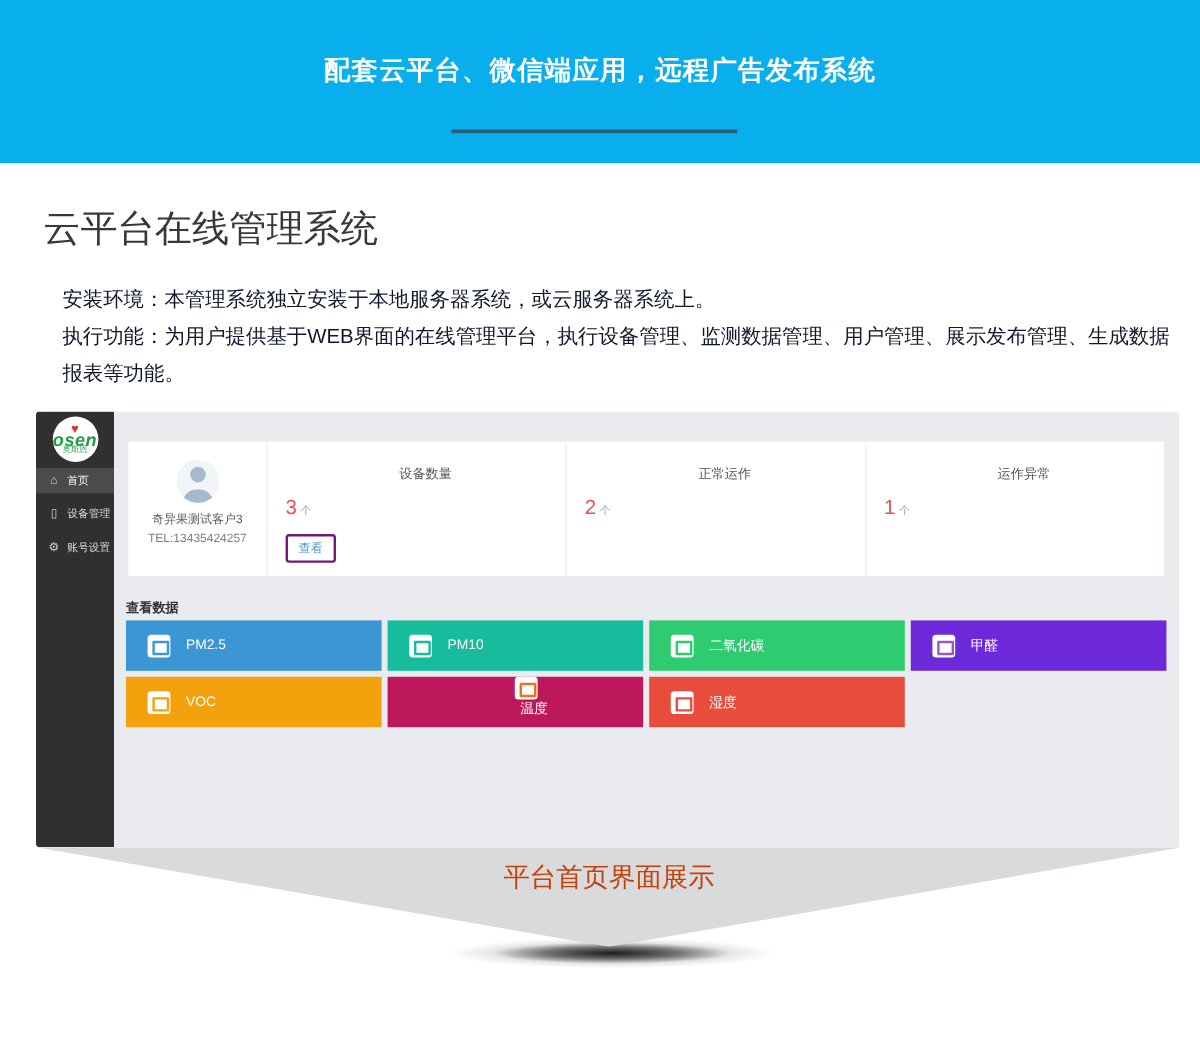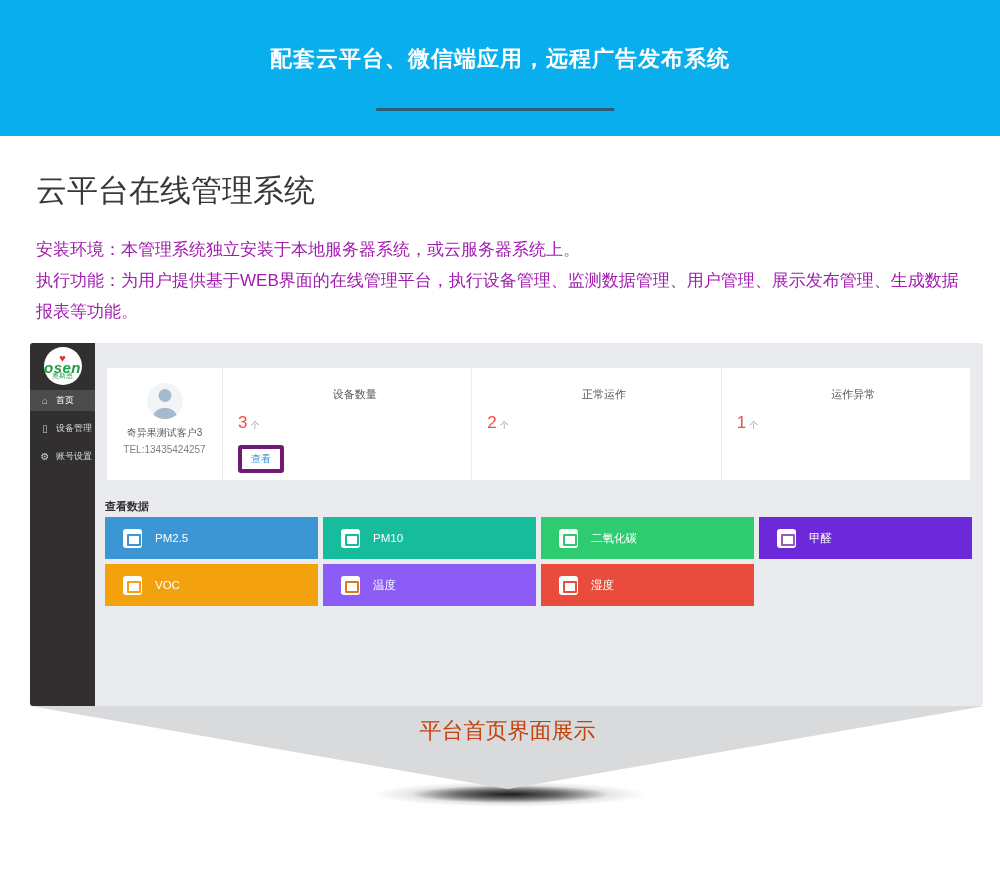--- a/index.html
+++ b/index.html
@@ -9,22 +9,22 @@
 
   
   .banner { position:absolute; left:0; top:0; width:1000px; height:136px; background:#09aeec; }
   .banner-title { position:absolute; left:0; top:44px; width:100%; text-align:center;
     color:#fff; font-size:22px; font-weight:bold; letter-spacing:1px; }
   .banner-underline { position:absolute; left:50%; top:108px; transform:translateX(-52%);
     width:238px; height:3px; background:#2b5e75; }
 
   
   .intro-title { position:absolute; left:36px; top:170px; font-size:31px; color:#383838; font-weight:500; }
-  .intro-text { position:absolute; left:36px; top:234px; width:938px; font-size:17px;
-    line-height:31px; color:#a21caf; }
+  .intro-text { position:absolute; left:52px; top:234px; width:938px; font-size:17px;
+    line-height:31px; color:#0f172a; }
   .intro-text p { margin:0; }
 
   
   .dashboard { position:absolute; left:30px; top:343px; width:953px; height:363px;
     display:flex; border-radius:3px; overflow:hidden; }
   .side { width:65px; background:#312f30; flex:none; display:flex; flex-direction:column; }
   .logo { width:38px; height:38px; background:#fff; border-radius:50%; margin:4px auto 0;
     display:flex; flex-direction:column; align-items:center; justify-content:center; line-height:1; }
   .logo .heart { color:#d7372b; font-size:11px; line-height:10px; }
   .logo .brand { color:#1e9e43; font-size:15px; font-weight:bold; font-style:italic; line-height:9px; letter-spacing:.5px; }
@@ -46,39 +46,39 @@
   .avatar .shoulders { position:absolute; left:50%; bottom:-3px; transform:translateX(-50%);
     width:26px; height:14px; border-radius:12px 12px 0 0; background:#a5bacd; }
   .user-name { margin-top:7px; font-size:10px; color:#5a5a5a; }
   .user-tel { margin-top:4px; font-size:10px; color:#7e7e7e; }
 
   .stat-col { flex:1; border-left:1px solid #ededed; padding:19px 0 0 15px; }
   .stat-label { font-size:11px; color:#565656;text-align:center; }
   .stat-value { margin-top:11px; }
   .stat-value .num { font-size:17px; color:#ee4f4e; }
   .stat-value .unit { font-size:9px; color:#9b9b9b; margin-left:3px; }
-  .view-btn { margin-top:12px; display:inline-block; background:#fff; border:4px solid #701a75;
+  .view-btn { margin-top:12px; display:inline-block; background:#fff; border:2px solid #701a75;
     border-radius:3px; color:#4596d3; font-size:10px; padding:3px 9px; cursor:pointer;
     font-family:inherit; }
 
   .view-label { position:absolute; left:10px; top:156px; font-size:11px; font-weight:bold; color:#333; }
 
   .cards { position:absolute; left:10px; top:174px; width:867px;
     display:grid; grid-template-columns:repeat(4,1fr); gap:5px; grid-auto-rows:42px; }
   .card { display:flex; align-items:center; padding-left:18px; cursor:pointer; color:#fff; }
   .card-icon { width:19px; height:19px; background:#fff; border-radius:3px; position:relative; flex:none; }
   .card-icon::before { content:""; position:absolute; left:4px; top:5px; width:10px; height:8px;
     border:2px solid var(--c); border-radius:1px; }
   .card-label { margin-left:13px; font-size:11.5px; }
   .c-pm25 { --c:#3b96d3; background:#3b96d3; }
   .c-pm10 { --c:#16bc9c; background:#16bc9c; }
   .c-co2  { --c:#2fcb71; background:#2fcb71; }
   .c-hcho { --c:#9b59b6; background:#6d28d9; }
   .c-voc  { --c:#f3a20d; background:#f3a20d; }
-  .c-temp { --c:#e2761b; background:#8b5cf6; }
+  .c-temp { --c:#e2761b; background:#be185d;flex-direction:column; }
   .c-humi { --c:#e74c3c; background:#e74c3c; }
 
   
   .shadow { position:absolute; left:315px; top:779px; width:390px; height:45px; z-index:0;
     background:
       radial-gradient(ellipse 34% 26% at 50% 34%, rgba(0,0,0,0.82) 0%, rgba(0,0,0,0.45) 40%, rgba(0,0,0,0) 75%),
       radial-gradient(ellipse 50% 40% at 50% 34%, rgba(0,0,0,0.35) 0%, rgba(0,0,0,0) 70%); }
   .caption-tri { position:absolute; left:30px; top:706px; width:955px; height:83px; z-index:1;
     background:#d9dadb; clip-path:polygon(0 0, 100% 0, 50% 100%);
     text-align:center; }

